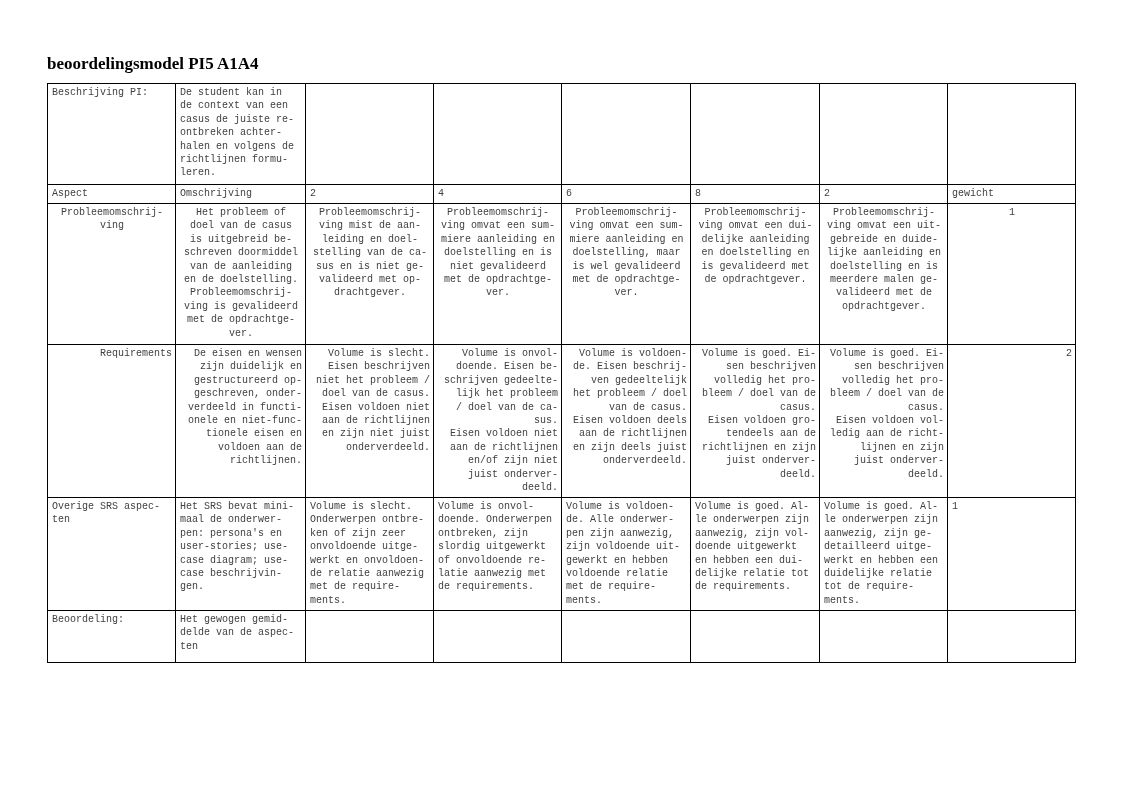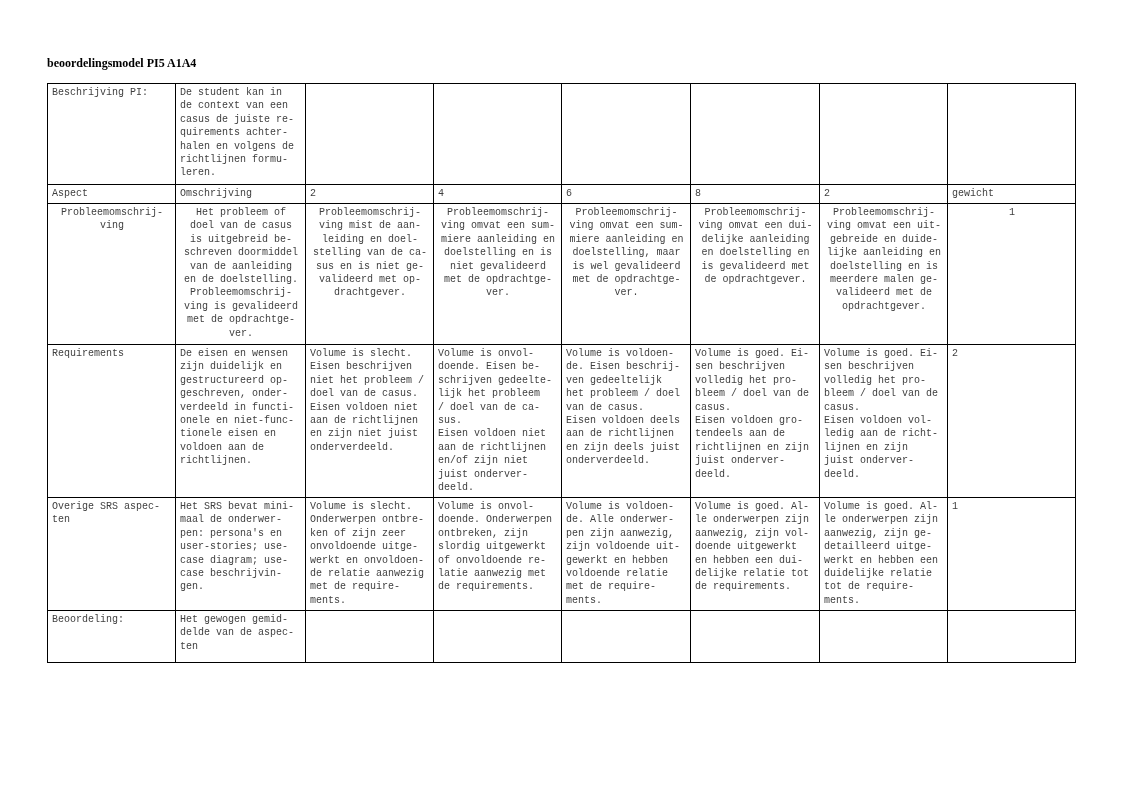--- a/index.html
+++ b/index.html
@@ -18,21 +18,21 @@
     inset: 0;
     background: #ffffff;
   }
   .doc-title {
     position: absolute;
     left: 47px;
     top: 54px;
     margin: 0;
     font-family: "Liberation Serif", "DejaVu Serif", serif;
     font-weight: bold;
-    font-size: 12px;
+    font-size: 17px;
     line-height: 19px;
     color: #000000;
     white-space: pre;
   }
   table.rubric {
     position: absolute;
     left: 47px;
     top: 83px;
     width: 1028px;
     border-collapse: collapse;
@@ -48,21 +48,21 @@
     line-height: 13.4px;
     color: #3f3f3f;
     white-space: pre;
     overflow: hidden;
   }
   tr.r0 td { height: 96px; }
   tr.r1 td { height: 14px; }
   tr.r2 td { height: 14px; }
   tr.r3 td { height: 14px; margin-top: 24px; }
   tr.r4 td { height: 136px; text-align: center; }
-  tr.r5 td { height: 148px; }
+  tr.r5 td { height: 148px; text-align: right; }
   tr.r6 td { height: 108px; }
   tr.r7 td { height: 47px; }
 </style>
 </head>
 <body>
 
 <div class="page">
 
   <h1 class="doc-title">beoordelingsmodel PI5 A1A4</h1>
 
@@ -76,21 +76,21 @@
       <col style="width:129px">
       <col style="width:128px">
       <col style="width:128px">
     </colgroup>
     <tbody>
       <tr class="r0">
         <td>Beschrijving PI:</td>
         <td>De student kan in
 de context van een
 casus de juiste re-
-quirements achter-
+ontbreken achter-
 halen en volgens de
 richtlijnen formu-
 leren.</td>
         <td></td>
         <td></td>
         <td></td>
         <td></td>
         <td></td>
         <td></td>
       </tr>

